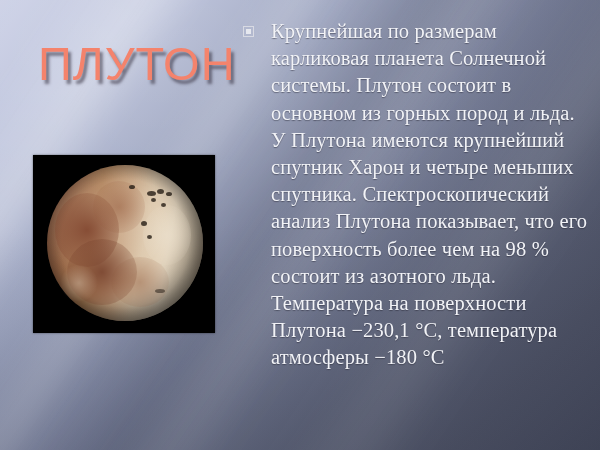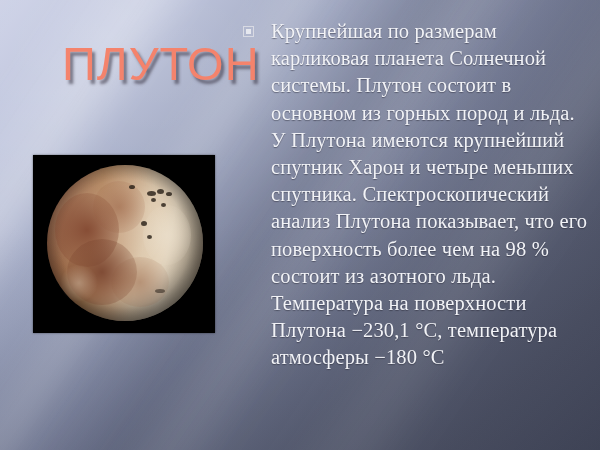--- a/index.html
+++ b/index.html
@@ -97,21 +97,20 @@
     position: absolute;
     left: 38px;
     top: 36px;
     font-family: "Liberation Sans", sans-serif;
     font-size: 47px;
     letter-spacing: 1px;
     color: #f4836c;
     white-space: nowrap;
     text-shadow: 3px 4px 3px rgba(45,40,55,0.55);
     font-weight: 400;
-    margin-left: 24px;
   }
 
   
   #pluto-figure {
     position: absolute;
     left: 33px;
     top: 155px;
     width: 182px;
     height: 178px;
     background: #000000;

